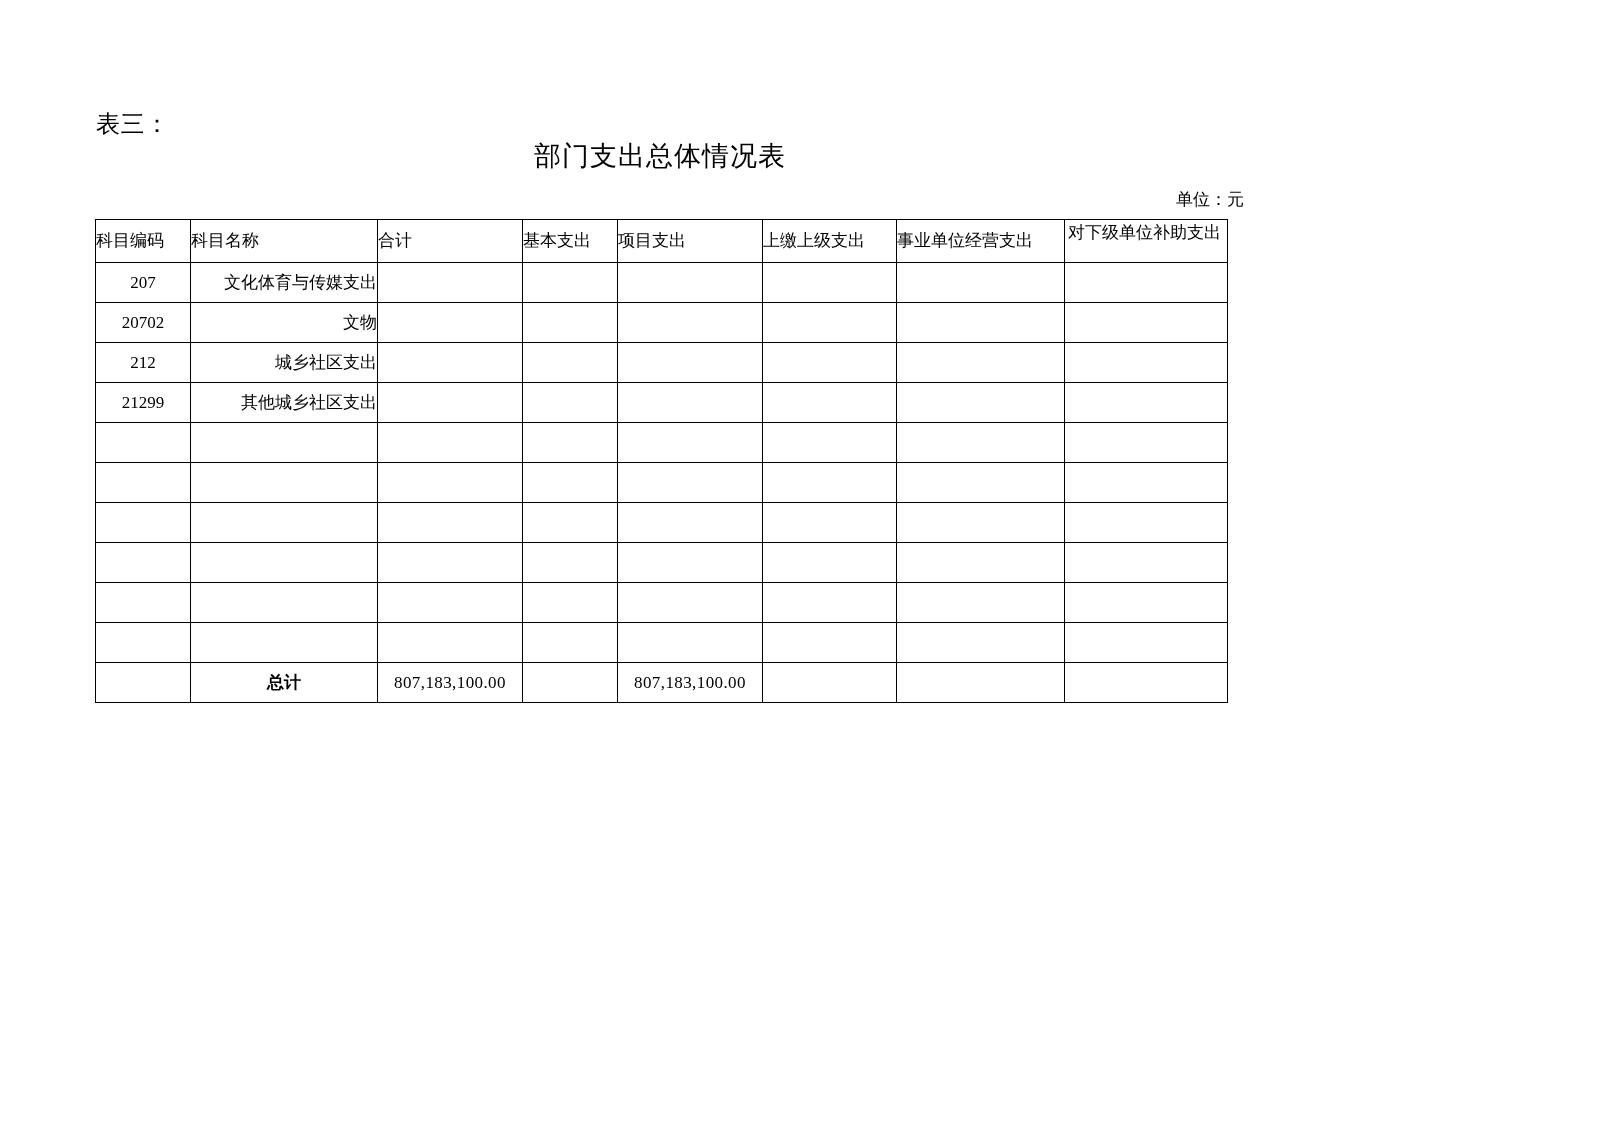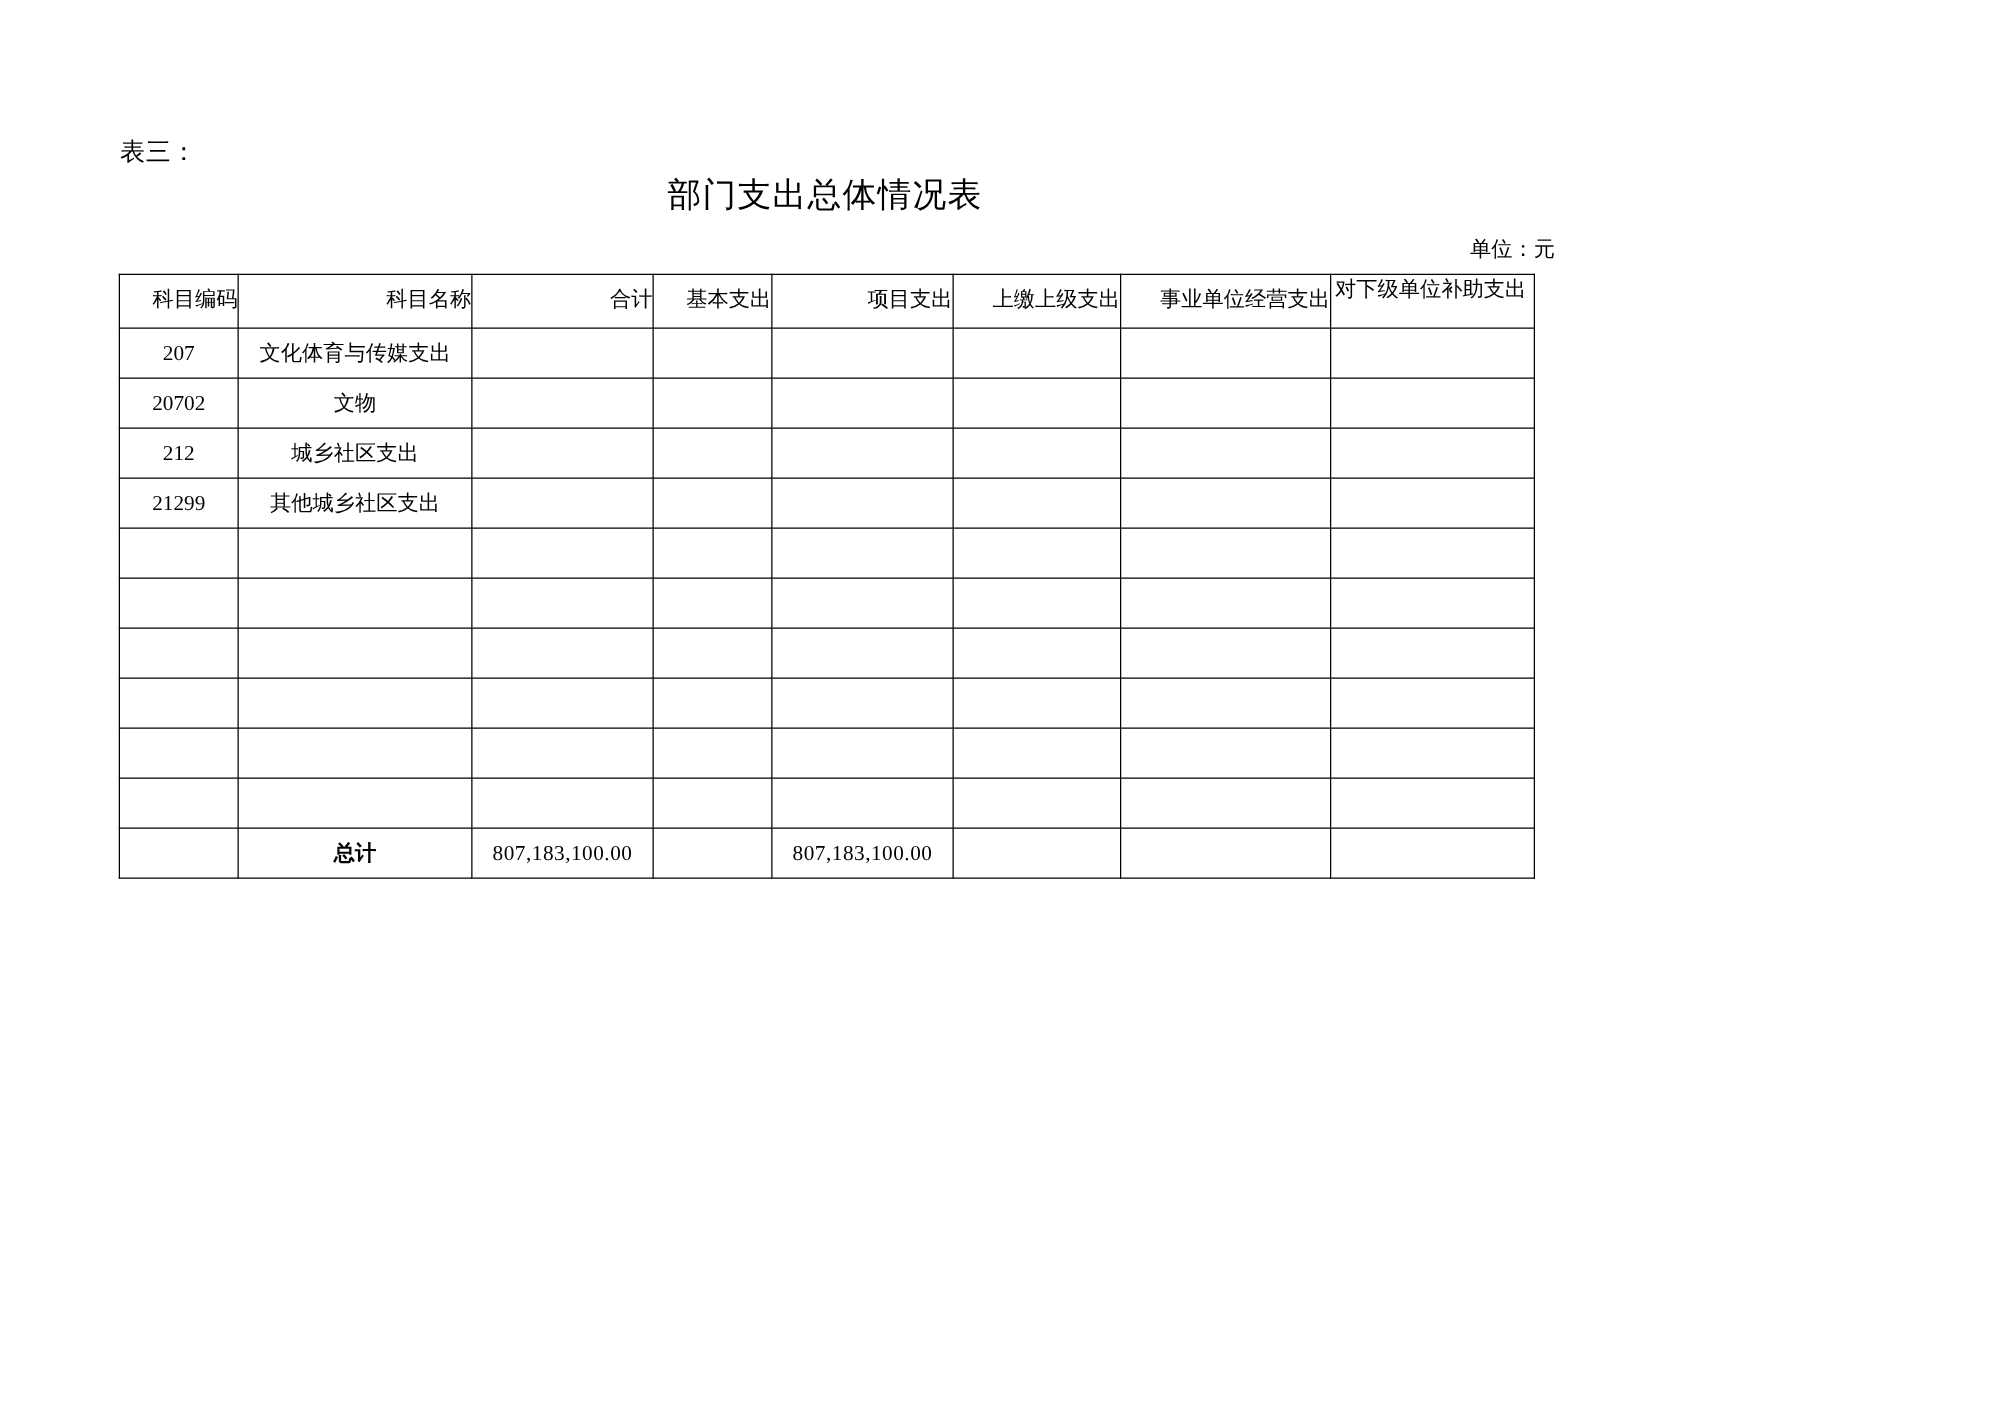--- a/index.html
+++ b/index.html
@@ -20,21 +20,21 @@
     position: relative;
     width: 1600px;
     height: 1131px;
   }
 
   .doc-label {
     position: absolute;
     left: 96px;
     top: 108px;
     font-family: Liberation Mono, monospace;
-    font-size: 20px;
+    font-size: 24px;
     letter-spacing: 0.5px;
   }
 
   .doc-title {
     position: absolute;
     left: 0;
     top: 138px;
     width: 1320px;
     text-align: center;
     font-family: "DejaVu Sans", sans-serif;
@@ -76,39 +76,39 @@
   col.c3 { width: 95px; }
   col.c4 { width: 145px; }
   col.c5 { width: 134px; }
   col.c6 { width: 168px; }
   col.c7 { width: 163px; }
 
   thead td {
     font-family: "DejaVu Sans", sans-serif;
     font-weight: bold;
     font-size: 17px;
-    text-align: right;
+    text-align: left;
     height: 50px;
     line-height: 1.15;
   }
   thead td.hdr-wrap {
     text-align: left;
     padding-left: 3px;
     vertical-align: top;
     padding-top: 3px;
   }
 
   td.code {
     text-align: center;
     padding-left: 6px;
     font-family: "Liberation Serif", serif;
     font-size: 17px;
   }
   td.name {
-    text-align: center;
+    text-align: right;
     padding-left: 6px;
     font-family: Liberation Sans, sans-serif;
     font-size: 17px;
   }
   td.num {
     text-align: center;
     font-family: "Liberation Serif", serif;
     font-size: 17px;
     letter-spacing: 0.4px;
   }

